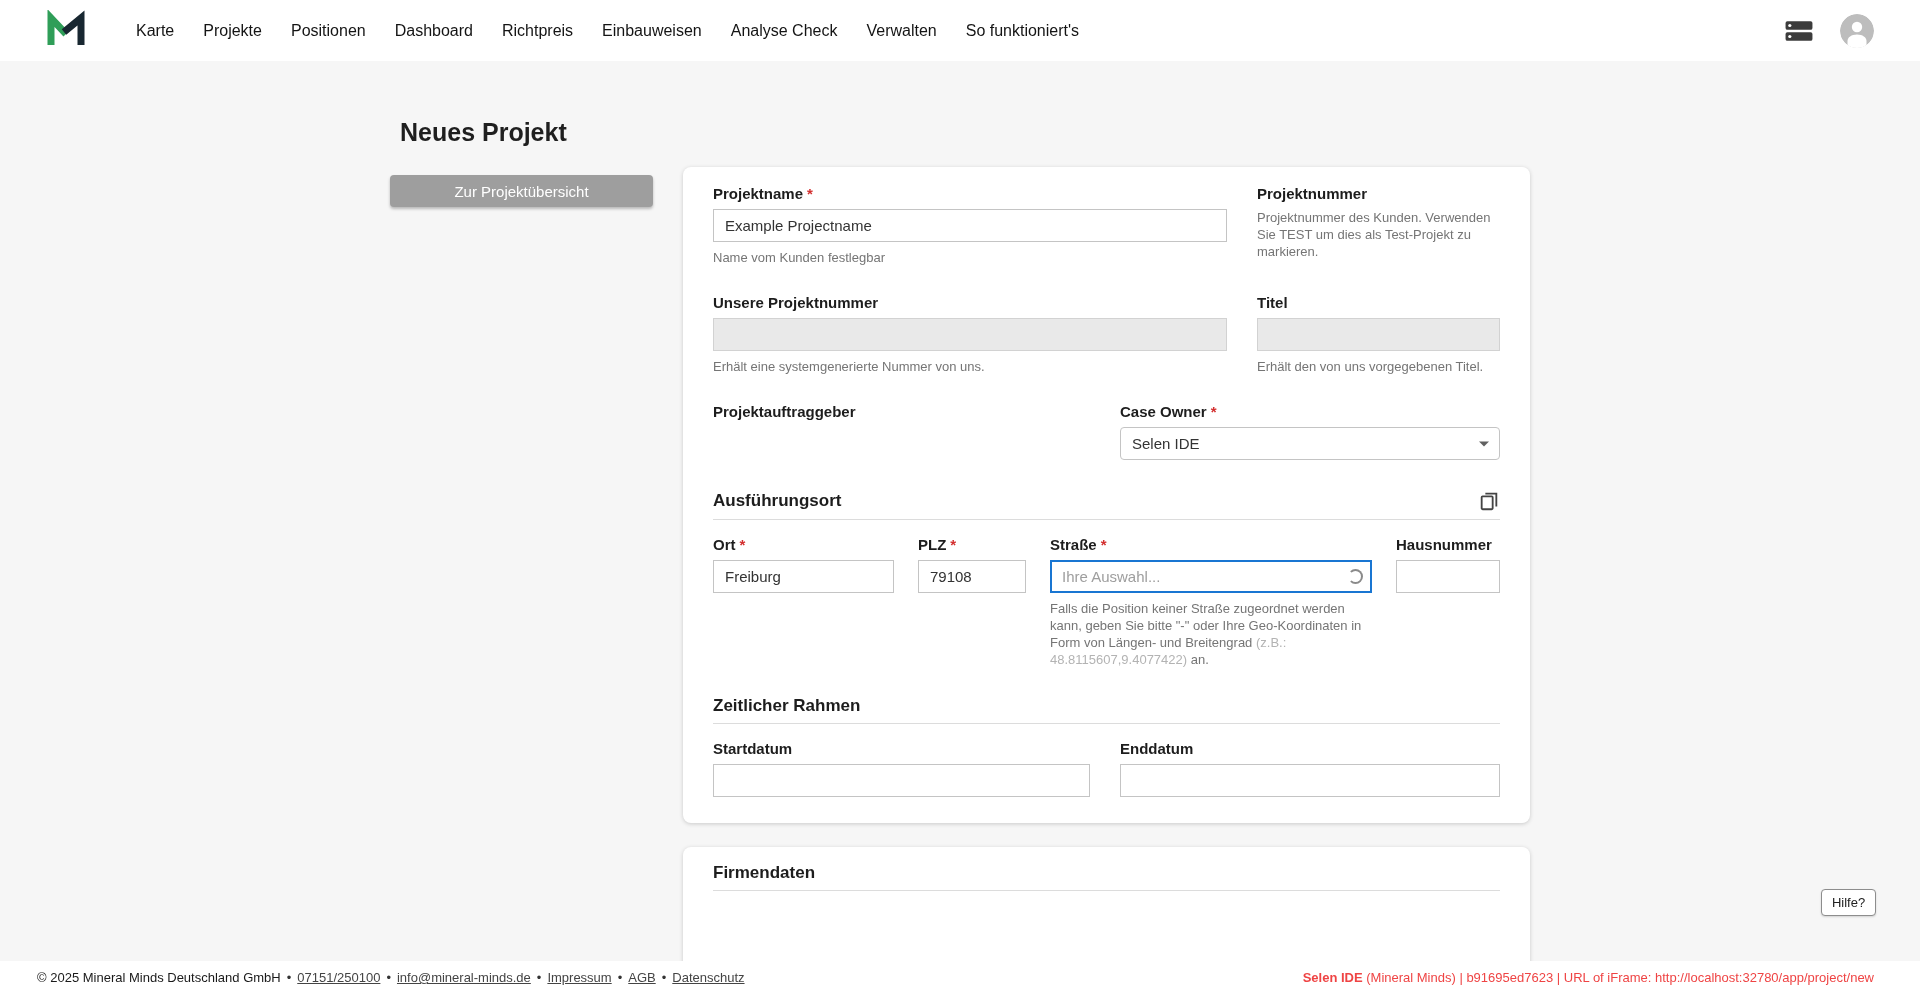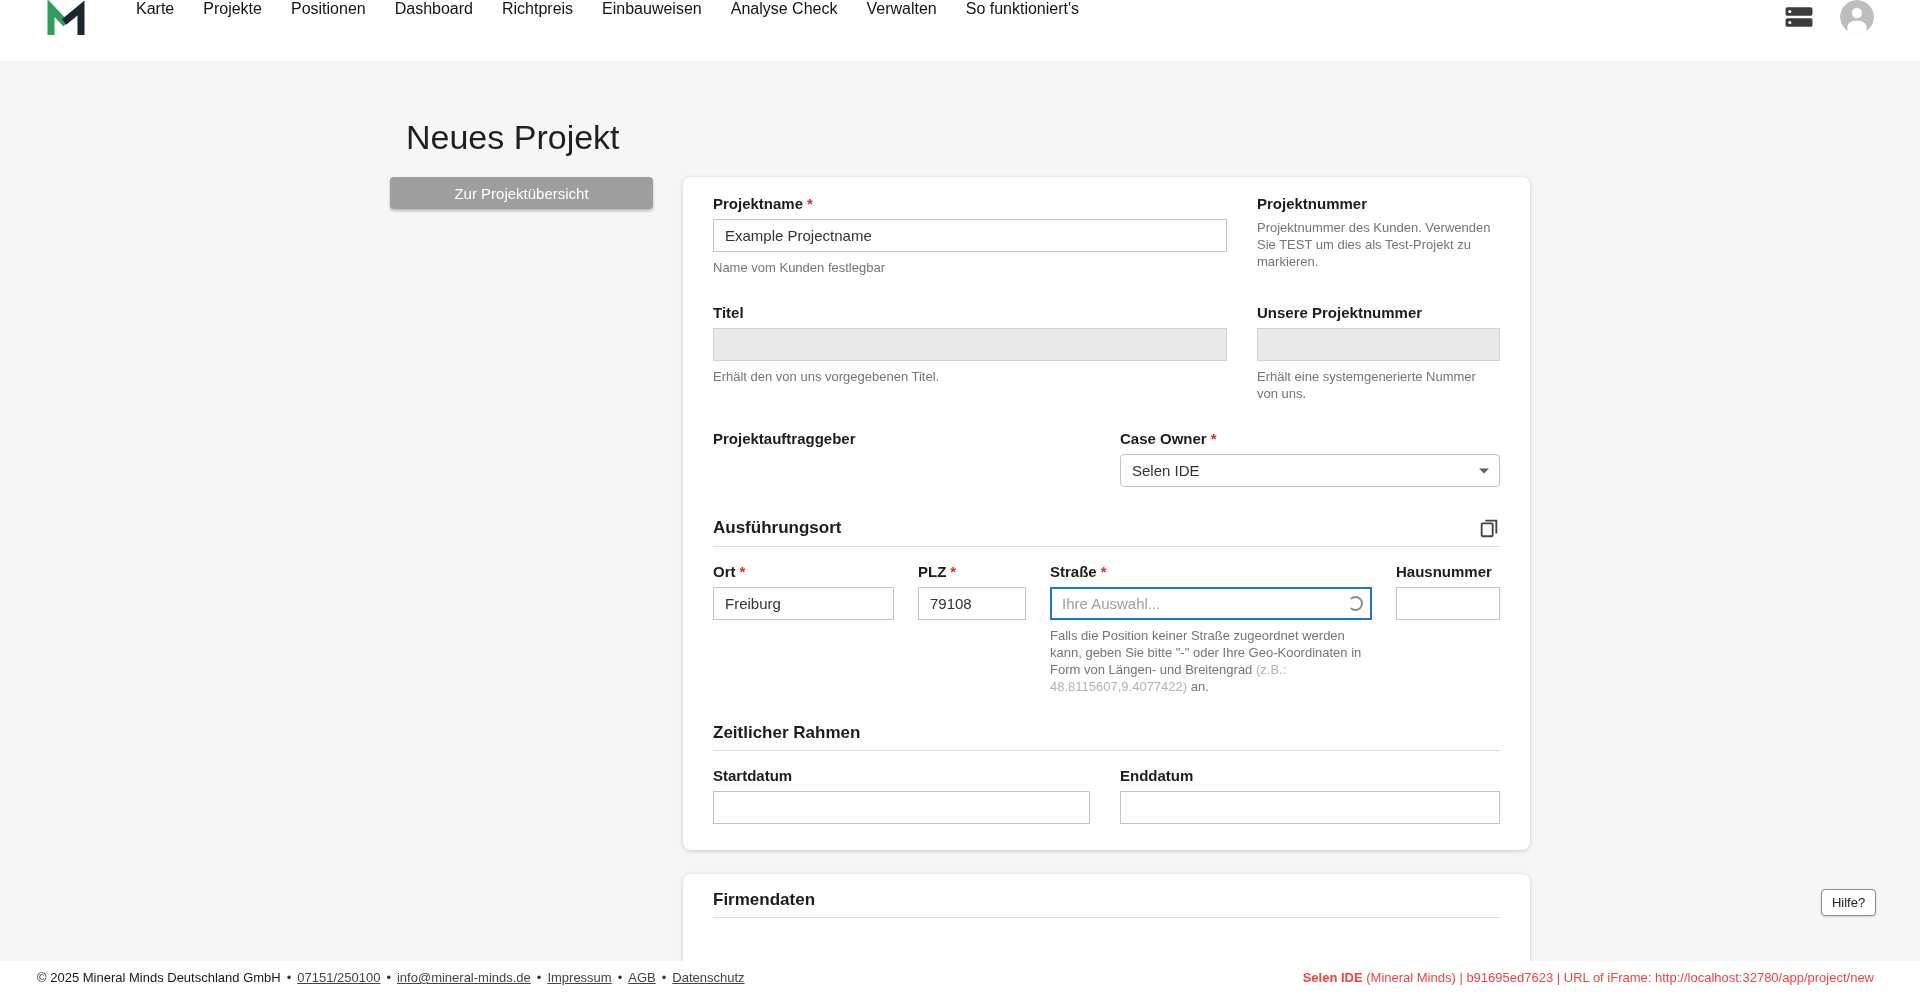--- a/index.html
+++ b/index.html
@@ -10,36 +10,36 @@
     position: relative;
     overflow: hidden;
     color: #1d1d1d;
   }
 
   
   .navbar {
     height: 61px;
     background: #ffffff;
     display: flex;
-    align-items: flex-start;
+    align-items: center;
     padding: 0 46px;
   }
   .logo { width: 40px; height: 42px; margin-right: 50px; display: flex; align-items: center; cursor: pointer; }
   .nav { display: flex; gap: 29px; align-items: center; }
   .nav-item { font-size: 16px; color: #141414; text-decoration: none; cursor: pointer; white-space: nowrap; }
   .nav-right { margin-left: auto; display: flex; align-items: center; gap: 26px; }
   .icon-btn { cursor: pointer; display: flex; align-items: center; background: none; border: none; padding: 0; }
   .avatar { width: 34px; height: 34px; border-radius: 50%; overflow: hidden; cursor: pointer; display: flex; }
 
   
   .content { height: 900px; overflow: hidden; }
   .wrapper { width: 1140px; margin: 0 auto; padding-top: 57px; }
-  .page-title { font-size: 34px; font-weight: 400; color: #1f1f1f; margin: 0 0 20px 16px; }
+  .page-title { font-size: 25px; font-weight: 700; color: #1f1f1f; margin: 0 0 20px 10px; }
   .main-row { display: flex; align-items: flex-start; }
-  .left-col { width: 263px; flex: none; }
+  .left-col { width: 263px; flex: none; margin-top: 8px; }
   .btn-back {
     width: 100%; height: 32px;
     background: #9e9e9e; color: #ffffff;
     border: none; border-radius: 4px;
     font-size: 15px; font-family: inherit;
     cursor: pointer;
     box-shadow: 0 2px 3px rgba(0,0,0,0.25);
   }
   .card { background: #ffffff; border-radius: 8px; box-shadow: 0 1px 4px rgba(0,0,0,0.18); }
   .card-main { flex: 1; margin-left: 30px; padding: 18px 30px 26px; }
@@ -177,28 +177,28 @@
             <div class="fhelp">Name vom Kunden festlegbar</div>
           </div>
           <div>
             <label class="flabel">Projektnummer</label>
             <div class="fhelp">Projektnummer des Kunden. Verwenden Sie TEST um dies als Test-Projekt zu markieren.</div>
           </div>
         </div>
 
         <div class="grid-2a mt28">
           <div>
+            <label class="flabel">Unsere Projektnummer</label>
+            <input class="finput" disabled="" value="" style="">
+            <div class="fhelp">Erhält eine systemgenerierte Nummer von uns.</div>
+          </div>
+          <div>
             <label class="flabel">Titel</label>
             <input class="finput" disabled="" value="" style="">
             <div class="fhelp">Erhält den von uns vorgegebenen Titel.</div>
-          </div>
-          <div>
-            <label class="flabel">Unsere Projektnummer</label>
-            <input class="finput" disabled="" value="" style="">
-            <div class="fhelp">Erhält eine systemgenerierte Nummer von uns.</div>
           </div>
         </div>
 
         <div class="grid-2b mt28">
           <div>
             <label class="flabel">Projektauftraggeber</label>
           </div>
           <div>
             <label class="flabel">
               <span>Case Owner</span><span class="req">*</span>

